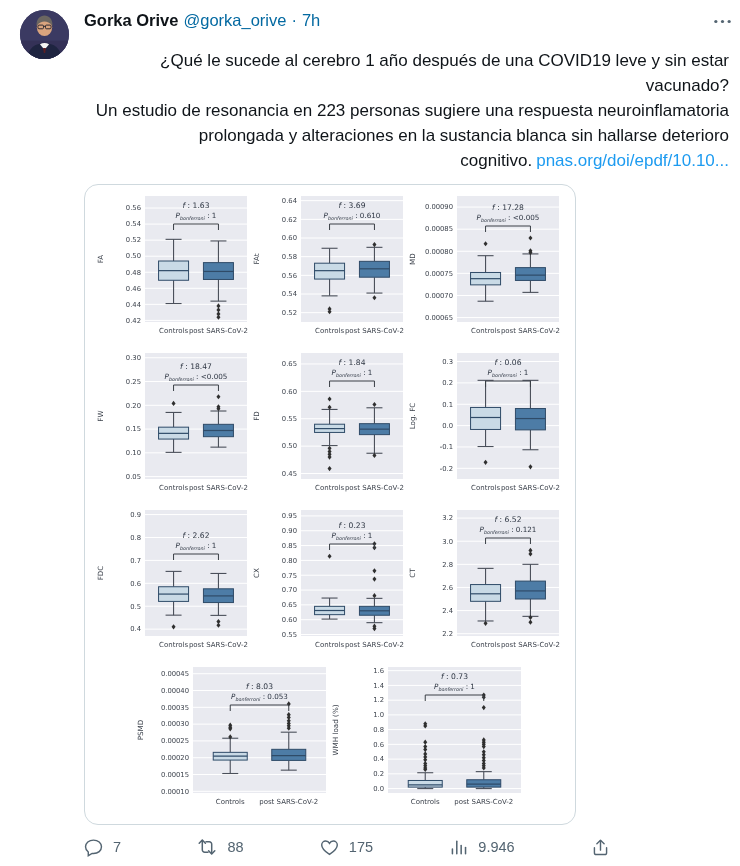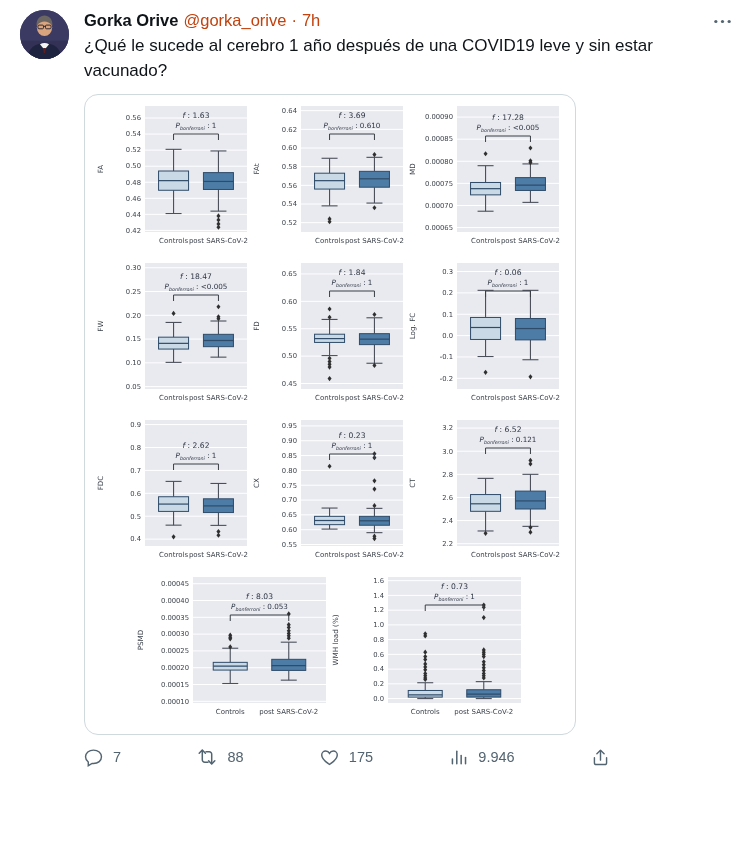--- a/index.html
+++ b/index.html
@@ -1,30 +1,30 @@
 <!DOCTYPE html>
 <html><head>
 <meta charset="utf-8">
 <style>
   * { box-sizing: border-box; }
   body {
     margin: 0; width: 740px; height: 866px; overflow: hidden;
     background: #ffffff; color: #0f1419;
     font-family: "Liberation Sans", sans-serif;
   }
-  .tweet { position: relative; padding: 10px 8px 0 84px; }
+  .tweet { position: relative; padding: 10px 8px 0 84px; text-align: right; }
   .avatar {
     position: absolute; left: 20px; top: 10px; width: 49px; height: 49px;
     border-radius: 50%; overflow: hidden; cursor: pointer; background: #3b3a62;
   }
   .head { display: flex; align-items: center; gap: 5px; font-size: 16.5px; line-height: 21px; }
   .name { font-weight: 700; cursor: pointer; }
-  .handle, .dim { color: #c2410c; }
+  .handle, .dim { color: #0369a1; }
   .more { margin-left: auto; cursor: pointer; padding-top: 2px; }
-  .body-text { font-size: 17px; line-height: 25px; margin-top: 2px; max-width: 645px; }
+  .body-text { font-size: 17px; line-height: 25px; margin-top: 17px; max-width: 645px; }
   .link { color: #1d9bf0; cursor: pointer; text-decoration: none; margin-left: 4px; }
   .media {
     margin-top: 11px; width: 492px; border: 1px solid #cfd9de; border-radius: 14px;
     background: #fff; padding: 9px 10px; cursor: pointer;
   }
   .chart-row { display: flex; justify-content: flex-start; margin-bottom: 7px; }
   .chart-row:last-child { margin-bottom: 0; }
   .chart-row.center { justify-content: center; }
   .subplot { height: 150px; }
   .subplot svg text { font-family: "DejaVu Sans", sans-serif; }
@@ -64,20 +64,21 @@
       <svg class="aicon" width="19" height="19" viewBox="0 0 20 20">
         <circle cx="3" cy="10" r="1.7" fill="#536471"></circle>
           <circle cx="10" cy="10" r="1.7" fill="#536471"></circle>
           <circle cx="17" cy="10" r="1.7" fill="#536471"></circle>
       </svg>
     </span>
   </div>
 
   <div class="body-text">
     <div>¿Qué le sucede al cerebro 1 año después de una COVID19 leve y sin estar vacunado?</div>
+    <div><span>Un estudio de resonancia en 223 personas sugiere una respuesta neuroinflamatoria prolongada y alteraciones en la sustancia blanca sin hallarse deterioro cognitivo.</span><a class="link">pnas.org/doi/epdf/10.10...</a></div>
   </div>
 
   <div class="media">
     <div>
         <div class="chart-row">
           <div class="subplot" style="width: 156px;"><svg width="156" height="150" viewBox="0 0 156 150">
               <rect x="50" y="2" width="102" height="126" fill="#e9eaf0"></rect>
               <line x1="50" x2="152" y1="126.39490445859873" y2="126.39490445859873" stroke="#ffffff" stroke-width="1"></line>
               <text x="46" y="128.69490445859873" font-size="6.8" text-anchor="end" fill="#3d434d">0.42</text>
               <line x1="50" x2="152" y1="110.34394904458597" y2="110.34394904458597" stroke="#ffffff" stroke-width="1"></line>

